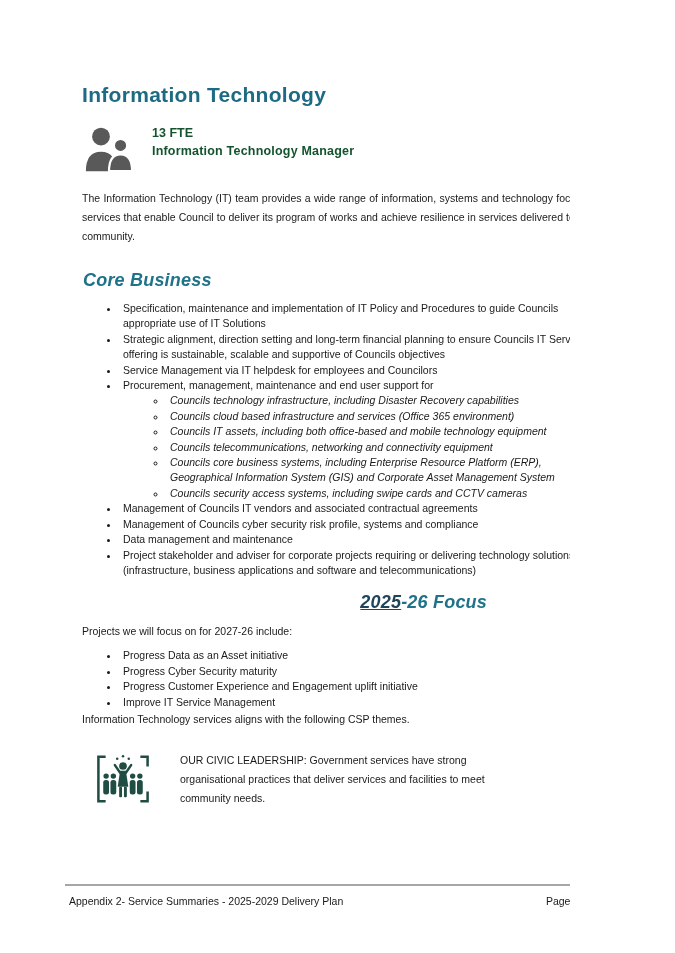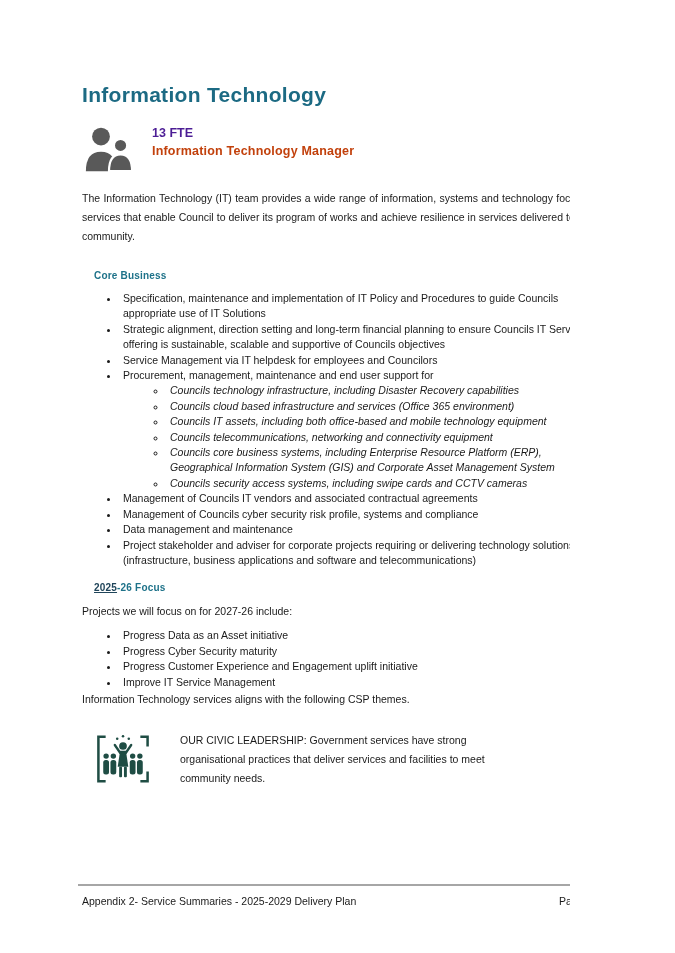--- a/index.html
+++ b/index.html
@@ -18,40 +18,41 @@
   h1.title {
     font-size: 21px;
     font-weight: bold;
     color: #1C6A83;
     margin: 0 0 18px 0;
     letter-spacing: 0.3px;
   }
 
   .manager-row { display: flex; align-items: flex-start; gap: 16px; margin-bottom: 10px; }
   .staff-icon-wrap { width: 54px; height: 48px; flex: 0 0 auto; }
-  .fte { font-size: 12.5px; font-weight: bold; color: #4c1d95; margin-top: 1px; }
-  .manager { font-size: 12.5px; font-weight: bold; color: #c2410c; margin-top: 4px; letter-spacing: 0.2px; }
+  .fte { font-size: 12.5px; font-weight: bold; color: #14532d; margin-top: 1px; }
+  .manager { font-size: 12.5px; font-weight: bold; color: #14532d; margin-top: 4px; letter-spacing: 0.2px; }
 
   p.body-text {
     font-size: 10.5px;
     line-height: 19px;
     margin: 0;
     width: 511px;
   }
   p.intro { margin-top: 16px; text-align: justify; }
 
   h2.section {
-    font-size: 10px;
+    font-size: 18px;
     font-weight: bold;
     color: #1E7289;
-    margin: 12px;
+    margin: 1px;
     letter-spacing: 0.2px;
+    font-style: italic;
   }
   h2.core { margin-top: 24px; margin-bottom: 10px; }
-  h2.focus { margin-top: 14px; margin-bottom: 9px; }
+  h2.focus { margin-top: 14px; margin-bottom: 9px; text-align: right; }
   h2.csp { margin-top: 30px; margin-bottom: 9px; }
   .focus-year { color: #20455A; text-decoration: underline; }
 
   ul.bullets {
     margin: 4px 0 0 0;
     padding-left: 38px;
     font-size: 10.5px;
     line-height: 15.4px;
     width: 511px;
   }
@@ -64,21 +65,21 @@
   }
   ul.subs > li { margin: 0; padding-left: 3px; }
 
   .focus-intro { margin-top: 0; }
   ul.focus-list { margin-top: 7px; }
 
   .csp-row { display: flex; align-items: center; gap: 28px; margin-top: 22px; }
   .csp-icon-wrap { width: 58px; height: 54px; flex: 0 0 auto; margin-left: 12px; }
   .csp-text { width: 420px; }
 
-  .footer { position: absolute; left: 78px; top: 884px; width: 520px; }
+  .footer { position: absolute; left: 65px; top: 884px; width: 520px; }
   .footer-rule { height: 2px; background: #A6A6A6; }
   .footer-text {
     display: flex;
     justify-content: space-between;
     margin-top: 9px;
     font-size: 10.5px;
     color: #1a1a1a;
     padding-left: 4px;
   }
 </style>

